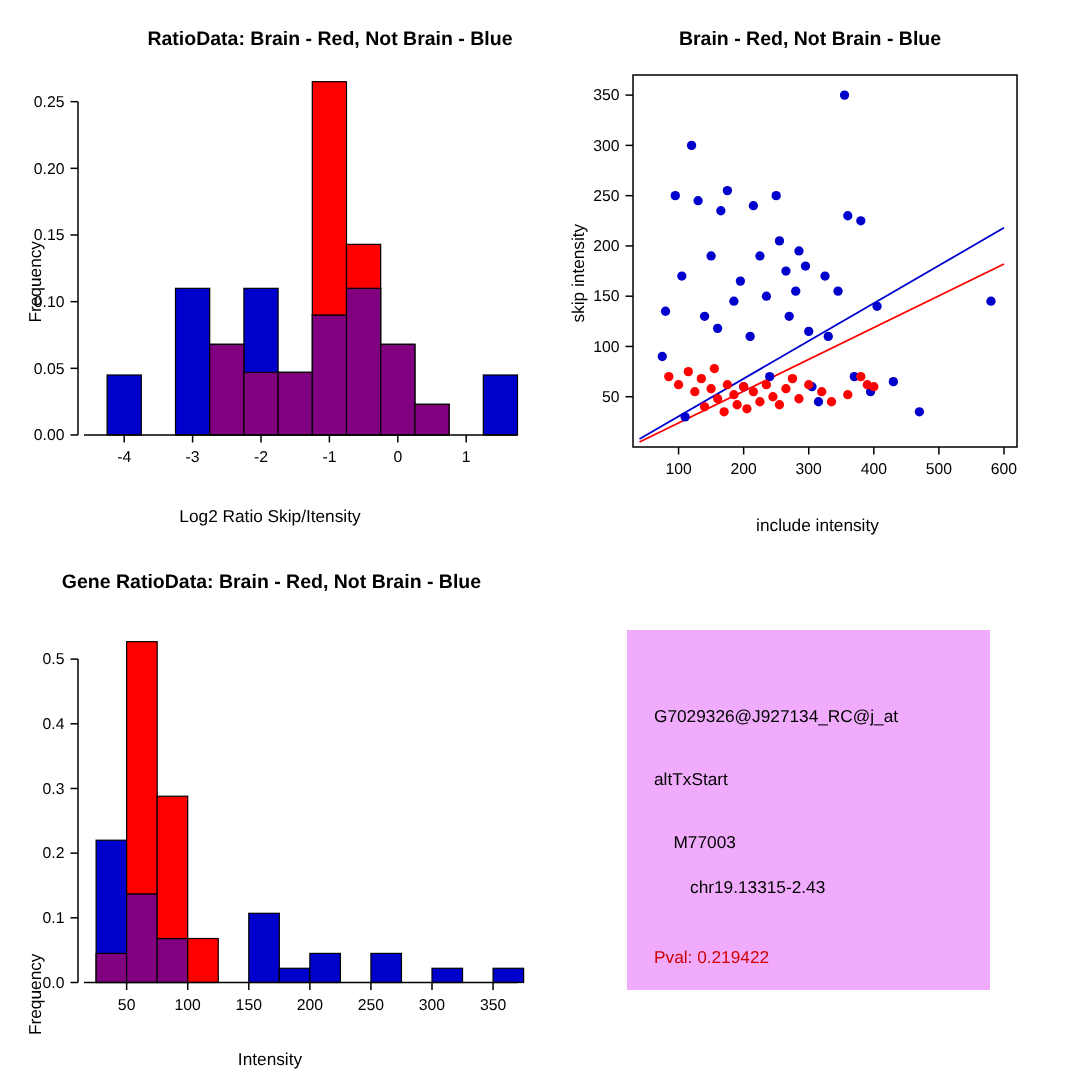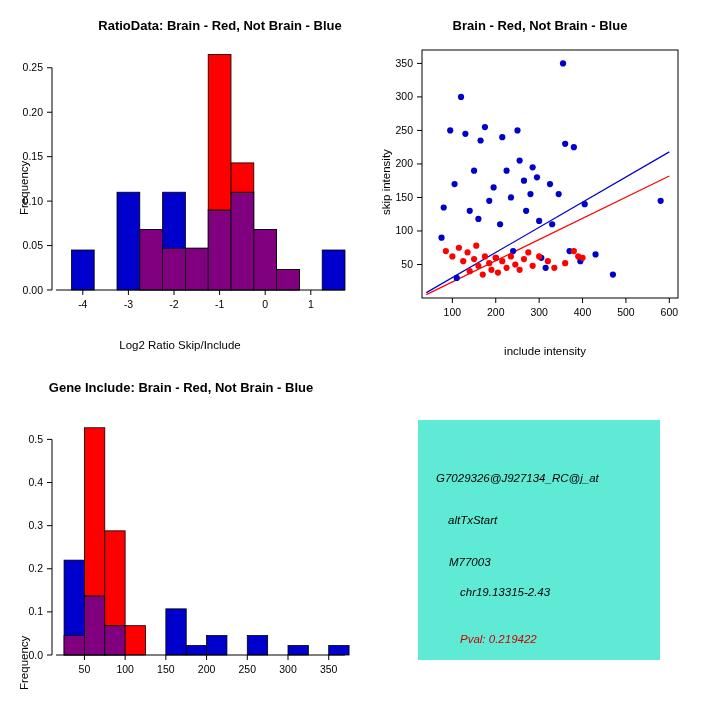--- a/index.html
+++ b/index.html
@@ -3,23 +3,23 @@
 <meta charset="utf-8">
 <style>
   html,body{margin:0;padding:0;}
   body{width:720px;height:720px;background:#ffffff;font-family:"Liberation Sans",sans-serif;color:#000;}
   #root{position:relative;width:720px;height:720px;}
   .panel{position:absolute;}
   .ptitle{font-weight:bold;font-size:13px;text-align:center;}
   .axlabel{font-size:11.5px;text-align:center;}
   .ylabel{font-size:11.5px;white-space:nowrap;transform-origin:0 0;}
   svg{display:block;overflow:visible;}
-  .infobox{background:#5eead4;font-style:italic;}
+  .infobox{background:#f0abfc;}
   .infoline{font-size:11.5px;position:absolute;}
-  .pval{color:#d00000;margin-left:24px;}
+  .pval{color:#d00000;}
 </style>
 </head>
 <body>
 
 <div id="root">
 
   <div class="panel" style="left:0;top:0;width:360px;height:360px;">
     <div class="ptitle" style="position:absolute;left:0;top:18px;width:360px;padding-left:40px;">RatioData: Brain - Red, Not Brain - Blue</div>
     <svg id="svg-hist-ratio" width="360" height="360">
         <rect x="71.4" y="250" width="22.799999999999983" height="40" fill="#0000cc" stroke="#000" stroke-width="0.8"></rect>
@@ -61,21 +61,21 @@
         <text x="43" y="249.05555555555554" text-anchor="end" font-size="10.5px" font-family="&quot;Liberation Sans&quot;, sans-serif" fill="#000">0.05</text>
         <line x1="52" y1="201.11111111111111" x2="47" y2="201.11111111111111" stroke="#000" stroke-width="1"></line>
         <text x="43" y="204.61111111111111" text-anchor="end" font-size="10.5px" font-family="&quot;Liberation Sans&quot;, sans-serif" fill="#000">0.10</text>
         <line x1="52" y1="156.66666666666669" x2="47" y2="156.66666666666669" stroke="#000" stroke-width="1"></line>
         <text x="43" y="160.16666666666669" text-anchor="end" font-size="10.5px" font-family="&quot;Liberation Sans&quot;, sans-serif" fill="#000">0.15</text>
         <line x1="52" y1="112.22222222222223" x2="47" y2="112.22222222222223" stroke="#000" stroke-width="1"></line>
         <text x="43" y="115.72222222222223" text-anchor="end" font-size="10.5px" font-family="&quot;Liberation Sans&quot;, sans-serif" fill="#000">0.20</text>
         <line x1="52" y1="67.7777777777778" x2="47" y2="67.7777777777778" stroke="#000" stroke-width="1"></line>
         <text x="43" y="71.2777777777778" text-anchor="end" font-size="10.5px" font-family="&quot;Liberation Sans&quot;, sans-serif" fill="#000">0.25</text>
       </svg>
-    <div class="axlabel" style="position:absolute;left:30px;top:339px;width:300px;">Log2 Ratio Skip/Include</div>
+    <div class="axlabel" style="position:absolute;left:30px;top:339px;width:300px;">Log2 Ratio Skip/Itensity</div>
     <div class="ylabel" style="position:absolute;left:18px;top:215px;transform:rotate(-90deg);">Frequency</div>
   </div>
 
   <div class="panel" style="left:360px;top:0;width:360px;height:360px;">
     <div class="ptitle" style="position:absolute;left:0;top:18px;width:360px;text-align:center;">Brain - Red, Not Brain - Blue</div>
     <svg id="svg-scatter" width="360" height="360">
         <rect x="62" y="50" width="256" height="248" fill="none" stroke="#000" stroke-width="1"></rect>
         <line x1="66.33898305084746" y1="292.6378378378378" x2="309.3220338983051" y2="151.88108108108108" stroke="#0000cc" stroke-width="1.2"></line>
         <line x1="66.33898305084746" y1="294.64864864864865" x2="309.3220338983051" y2="176.01081081081082" stroke="#ff0000" stroke-width="1.2"></line>
         <circle cx="81.52542372881356" cy="237.67567567567568" r="3.1" fill="#0000cc"></circle>
@@ -175,21 +175,21 @@
         <line x1="62" y1="96.9189189189189" x2="57" y2="96.9189189189189" stroke="#000" stroke-width="1"></line>
         <text x="53" y="100.4189189189189" text-anchor="end" font-size="10.5px" font-family="&quot;Liberation Sans&quot;, sans-serif" fill="#000">300</text>
         <line x1="62" y1="63.40540540540542" x2="57" y2="63.40540540540542" stroke="#000" stroke-width="1"></line>
         <text x="53" y="66.90540540540542" text-anchor="end" font-size="10.5px" font-family="&quot;Liberation Sans&quot;, sans-serif" fill="#000">350</text>
       </svg>
     <div class="axlabel" style="position:absolute;left:30px;top:345px;width:310px;">include intensity</div>
     <div class="ylabel" style="position:absolute;left:20px;top:215px;transform:rotate(-90deg);">skip intensity</div>
   </div>
 
   <div class="panel" style="left:0;top:360px;width:360px;height:360px;">
-    <div class="ptitle" style="position:absolute;left:6px;top:20px;width:350px;text-align:center;">Gene Include: Brain - Red, Not Brain - Blue</div>
+    <div class="ptitle" style="position:absolute;left:6px;top:20px;width:350px;text-align:center;">Gene RatioData: Brain - Red, Not Brain - Blue</div>
     <svg id="svg-hist-gene" width="360" height="360">
         <rect x="64.07142857142857" y="200.13761467889907" width="20.35714285714286" height="94.86238532110093" fill="#0000cc" stroke="#000" stroke-width="0.8"></rect>
         <rect x="84.42857142857143" y="235.92660550458714" width="20.357142857142847" height="59.073394495412856" fill="#0000cc" stroke="#000" stroke-width="0.8"></rect>
         <rect x="104.78571428571428" y="265.6788990825688" width="20.35714285714286" height="29.32110091743118" fill="#0000cc" stroke="#000" stroke-width="0.8"></rect>
         <rect x="165.85714285714286" y="248.86238532110093" width="20.35714285714286" height="46.13761467889907" fill="#0000cc" stroke="#000" stroke-width="0.8"></rect>
         <rect x="186.21428571428572" y="285.51376146788994" width="20.357142857142833" height="9.486238532110065" fill="#0000cc" stroke="#000" stroke-width="0.8"></rect>
         <rect x="206.57142857142856" y="275.5963302752294" width="20.35714285714289" height="19.403669724770623" fill="#0000cc" stroke="#000" stroke-width="0.8"></rect>
         <rect x="247.28571428571428" y="275.5963302752294" width="20.357142857142833" height="19.403669724770623" fill="#0000cc" stroke="#000" stroke-width="0.8"></rect>
         <rect x="288" y="285.51376146788994" width="20.35714285714289" height="9.486238532110065" fill="#0000cc" stroke="#000" stroke-width="0.8"></rect>
         <rect x="328.7142857142857" y="285.51376146788994" width="20.357142857142833" height="9.486238532110065" fill="#0000cc" stroke="#000" stroke-width="0.8"></rect>
@@ -221,24 +221,25 @@
         <text x="43" y="255.38073394495413" text-anchor="end" font-size="10.5px" font-family="&quot;Liberation Sans&quot;, sans-serif" fill="#000">0.1</text>
         <line x1="52" y1="208.76146788990826" x2="47" y2="208.76146788990826" stroke="#000" stroke-width="1"></line>
         <text x="43" y="212.26146788990826" text-anchor="end" font-size="10.5px" font-family="&quot;Liberation Sans&quot;, sans-serif" fill="#000">0.2</text>
         <line x1="52" y1="165.6422018348624" x2="47" y2="165.6422018348624" stroke="#000" stroke-width="1"></line>
         <text x="43" y="169.1422018348624" text-anchor="end" font-size="10.5px" font-family="&quot;Liberation Sans&quot;, sans-serif" fill="#000">0.3</text>
         <line x1="52" y1="122.52293577981649" x2="47" y2="122.52293577981649" stroke="#000" stroke-width="1"></line>
         <text x="43" y="126.02293577981649" text-anchor="end" font-size="10.5px" font-family="&quot;Liberation Sans&quot;, sans-serif" fill="#000">0.4</text>
         <line x1="52" y1="79.40366972477065" x2="47" y2="79.40366972477065" stroke="#000" stroke-width="1"></line>
         <text x="43" y="82.90366972477065" text-anchor="end" font-size="10.5px" font-family="&quot;Liberation Sans&quot;, sans-serif" fill="#000">0.5</text>
       </svg>
+    <div class="axlabel" style="position:absolute;left:30px;top:341px;width:300px;">Intensity</div>
     <div class="ylabel" style="position:absolute;left:18px;top:330px;transform:rotate(-90deg);">Frequency</div>
   </div>
 
   <div class="panel infobox" style="left:418px;top:420px;width:242px;height:240px;">
     <div class="infoline" style="left:18px;top:52px;">G7029326@J927134_RC@j_at</div>
-    <div class="infoline" style="left:30px;top:94px;text-align:right;">altTxStart</div>
+    <div class="infoline" style="left:18px;top:94px;text-align:right;">altTxStart</div>
     <div class="infoline" style="left:18px;top:136px;margin-left:13px;">M77003</div>
     <div class="infoline" style="left:18px;top:166px;margin-left:24px;">chr19.13315-2.43</div>
     <div class="infoline pval" style="left:18px;top:213px;">Pval: 0.219422</div>
   </div>
 
 </div>
 
 </body></html>

